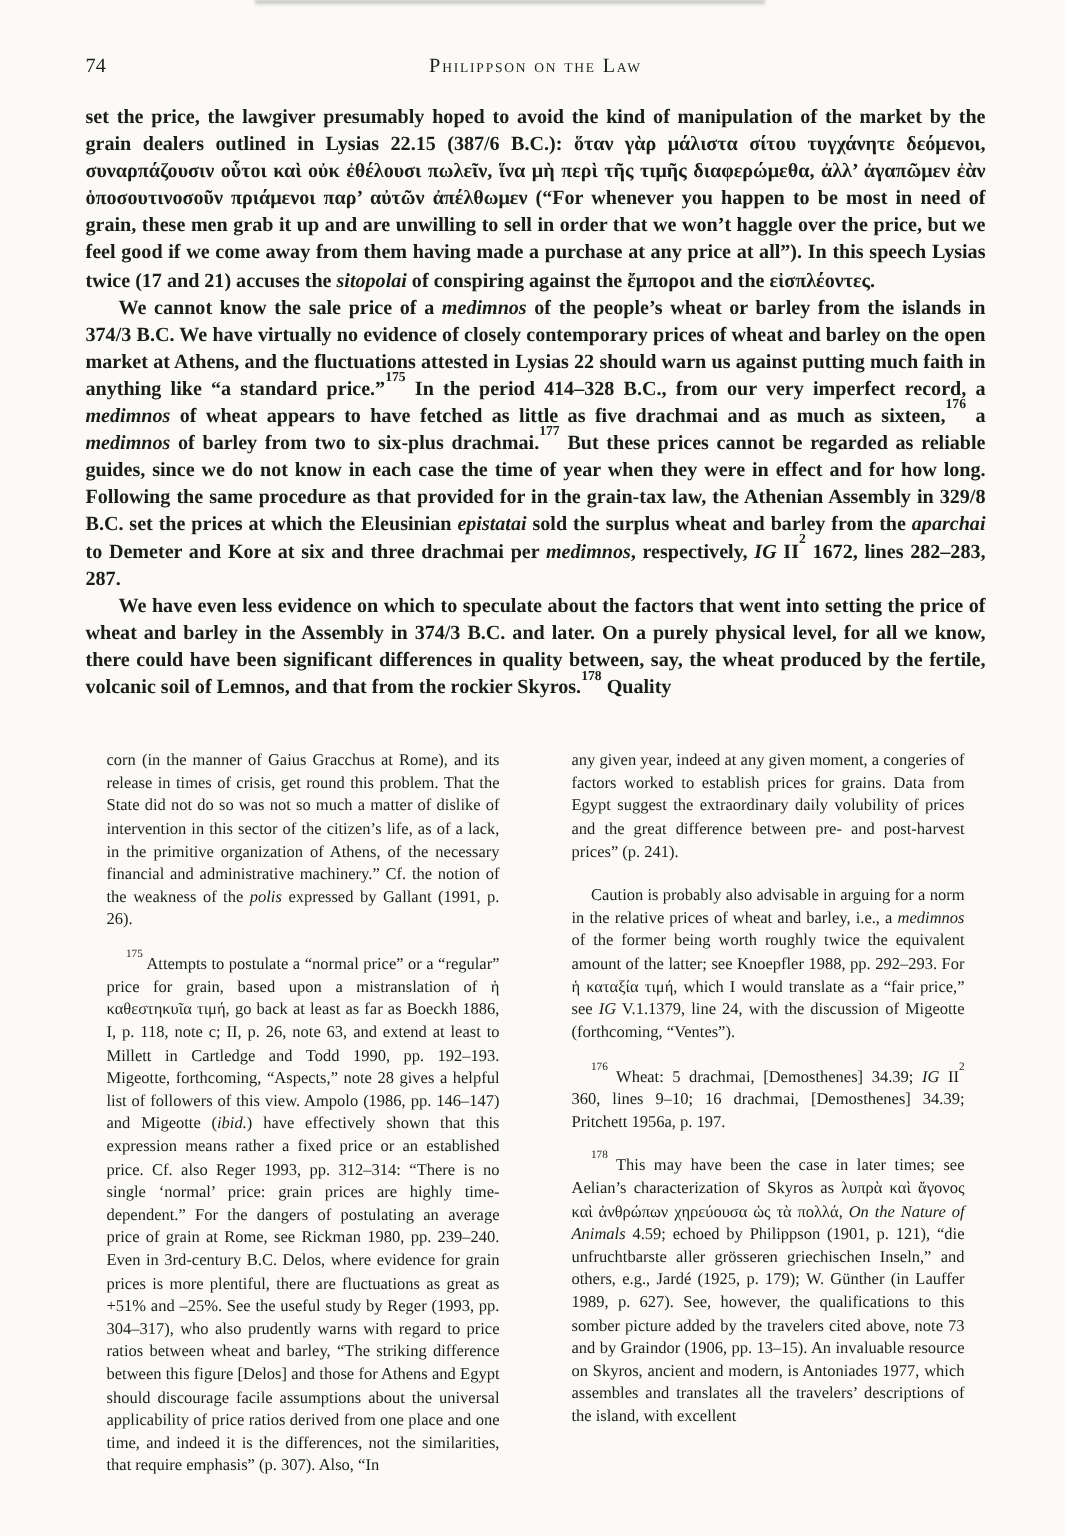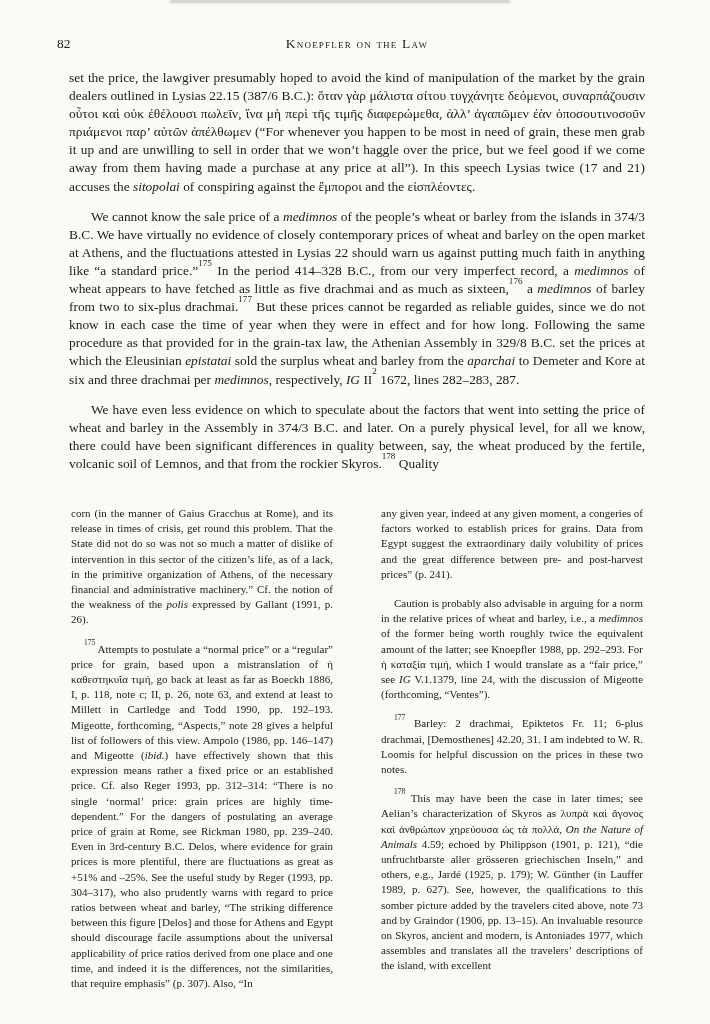--- a/index.html
+++ b/index.html
@@ -46,24 +46,25 @@
     font-size: 13.5px;
   }
   .running-title {
     display: block;
     text-align: center;
     font-variant: small-caps;
     letter-spacing: 1.2px;
     font-size: 13.5px;
   }
   .main-text p {
-    margin: 12px;
+    margin: 0;
     font-size: 13.4px;
     line-height: 18.1px;
     text-align: justify;
+    font-weight: bold;
   }
   .main-text p.indent { text-indent: 22px; }
   .it { font-style: italic; }
   .sup {
     font-size: 0.68em;
     position: relative;
     top: -0.42em;
     line-height: 0;
   }
   .footnotes {
@@ -82,37 +83,37 @@
   }
   .fn-col p.indent { text-indent: 13px; }
 </style>
 </head>
 <body>
 
 <div class="page">
   <div class="content">
 
     <div class="header">
-      <span class="pagenum">82</span>
-      <span class="running-title">Knoepfler on the Law</span>
+      <span class="pagenum">74</span>
+      <span class="running-title">Philippson on the Law</span>
     </div>
 
     <div class="main-text">
       <p><span>set the price, the lawgiver presumably hoped to avoid the kind of manipulation of the market by the grain dealers outlined in Lysias 22.15 (387/6 B.C.): ὅταν γὰρ μάλιστα σίτου τυγχάνητε δεόμενοι, συναρπάζουσιν οὗτοι καὶ οὐκ ἐθέλουσι πωλεῖν, ἵνα μὴ περὶ τῆς τιμῆς διαφερώμεθα, ἀλλ’ ἀγαπῶμεν ἐὰν ὁποσουτινοσοῦν πριάμενοι παρ’ αὐτῶν ἀπέλθωμεν (“For whenever you happen to be most in need of grain, these men grab it up and are unwilling to sell in order that we won’t haggle over the price, but we feel good if we come away from them having made a purchase at any price at all”).  In this speech Lysias twice (17 and 21) accuses the </span><span class="it">sitopolai</span><span> of conspiring against the ἔμποροι and the εἰσπλέοντες.</span></p>
       <p class="indent"><span>We cannot know the sale price of a </span><span class="it">medimnos</span><span> of the people’s wheat or barley from the islands in 374/3 B.C.  We have virtually no evidence of closely contemporary prices of wheat and barley on the open market at Athens, and the fluctuations attested in Lysias 22 should warn us against putting much faith in anything like “a standard price.”</span><sup class="sup">175</sup><span>  In the period 414–328 B.C., from our very imperfect record, a </span><span class="it">medimnos</span><span> of wheat appears to have fetched as little as five drachmai and as much as sixteen,</span><sup class="sup">176</sup><span> a </span><span class="it">medimnos</span><span> of barley from two to six-plus drachmai.</span><sup class="sup">177</sup><span>  But these prices cannot be regarded as reliable guides, since we do not know in each case the time of year when they were in effect and for how long.  Following the same procedure as that provided for in the grain-tax law, the Athenian Assembly in 329/8 B.C. set the prices at which the Eleusinian </span><span class="it">epistatai</span><span> sold the surplus wheat and barley from the </span><span class="it">aparchai</span><span> to Demeter and Kore at six and three drachmai per </span><span class="it">medimnos</span><span>, respectively, </span><span class="it">IG</span><span> II</span><sup class="sup">2</sup><span> 1672, lines 282–283, 287.</span></p>
       <p class="indent"><span>We have even less evidence on which to speculate about the factors that went into setting the price of wheat and barley in the Assembly in 374/3 B.C. and later.  On a purely physical level, for all we know, there could have been significant differences in quality between, say, the wheat produced by the fertile, volcanic soil of Lemnos, and that from the rockier Skyros.</span><sup class="sup">178</sup><span> Quality</span></p>
     </div>
 
     <div class="footnotes">
       <div class="fn-col">
         <p><span>corn (in the manner of Gaius Gracchus at Rome), and its release in times of crisis, get round this problem.  That the State did not do so was not so much a matter of dislike of intervention in this sector of the citizen’s life, as of a lack, in the primitive organization of Athens, of the necessary financial and administrative machinery.”  Cf. the notion of the weakness of the </span><span class="it">polis</span><span> expressed by Gallant (1991, p. 26).</span></p>
         <p class="indent"><sup class="sup">175</sup><span> Attempts to postulate a “normal price” or a “regular” price for grain, based upon a mistranslation of ἡ καθεστηκυῖα τιμή, go back at least as far as Boeckh 1886, I, p. 118, note c; II, p. 26, note 63, and extend at least to Millett in Cartledge and Todd 1990, pp. 192–193.  Migeotte, forthcoming, “Aspects,” note 28 gives a helpful list of followers of this view.  Ampolo (1986, pp. 146–147) and Migeotte (</span><span class="it">ibid.</span><span>) have effectively shown that this expression means rather a fixed price or an established price.  Cf. also Reger 1993, pp. 312–314: “There is no single ‘normal’ price: grain prices are highly time-dependent.”  For the dangers of postulating an average price of grain at Rome, see Rickman 1980, pp. 239–240.  Even in 3rd-century B.C. Delos, where evidence for grain prices is more plentiful, there are fluctuations as great as +51% and –25%.  See the useful study by Reger (1993, pp. 304–317), who also prudently warns with regard to price ratios between wheat and barley, “The striking difference between this figure [Delos] and those for Athens and Egypt should discourage facile assumptions about the universal applicability of price ratios derived from one place and one time, and indeed it is the differences, not the similarities, that require emphasis” (p. 307).  Also, “In</span></p>
       </div>
       <div class="fn-col">
         <p><span>any given year, indeed at any given moment, a congeries of factors worked to establish prices for grains.  Data from Egypt suggest the extraordinary daily volubility of prices and the great difference between pre- and post-harvest prices” (p. 241).</span></p>
         <p class="indent"><span>Caution is probably also advisable in arguing for a norm in the relative prices of wheat and barley, i.e., a </span><span class="it">medimnos</span><span> of the former being worth roughly twice the equivalent amount of the latter; see Knoepfler 1988, pp. 292–293.  For ἡ καταξία τιμή, which I would translate as a “fair price,” see </span><span class="it">IG</span><span> V.1.1379, line 24, with the discussion of Migeotte (forthcoming, “Ventes”).</span></p>
-        <p class="indent"><sup class="sup">177</sup><span> Barley: 2 drachmai, Epiktetos Fr. 11; 6-plus drachmai, [Demosthenes] 42.20, 31.  I am indebted to W. R. Loomis for helpful discussion on the prices in these two notes.</span></p>
+        <p class="indent"><sup class="sup">176</sup><span> Wheat: 5 drachmai, [Demosthenes] 34.39; </span><span class="it">IG</span><span> II</span><sup class="sup">2</sup><span> 360, lines 9–10; 16 drachmai, [Demosthenes] 34.39; Pritchett 1956a, p. 197.</span></p>
         <p class="indent"><sup class="sup">178</sup><span> This may have been the case in later times; see Aelian’s characterization of Skyros as λυπρὰ καὶ ἄγονος καὶ ἀνθρώπων χηρεύουσα ὡς τὰ πολλά, </span><span class="it">On the Nature of Animals</span><span> 4.59; echoed by Philippson (1901, p. 121), “die unfruchtbarste aller grösseren griechischen Inseln,” and others, e.g., Jardé (1925, p. 179); W. Günther (in Lauffer 1989, p. 627).  See, however, the qualifications to this somber picture added by the travelers cited above, note 73 and by Graindor (1906, pp. 13–15).  An invaluable resource on Skyros, ancient and modern, is Antoniades 1977, which assembles and translates all the travelers’ descriptions of the island, with excellent</span></p>
       </div>
     </div>
 
   </div>
 </div>
 
 </body></html>

